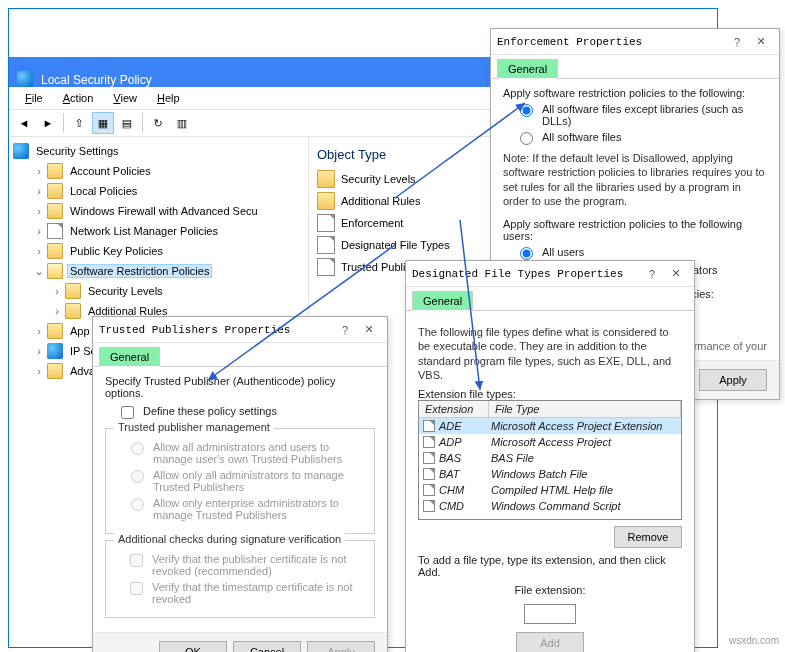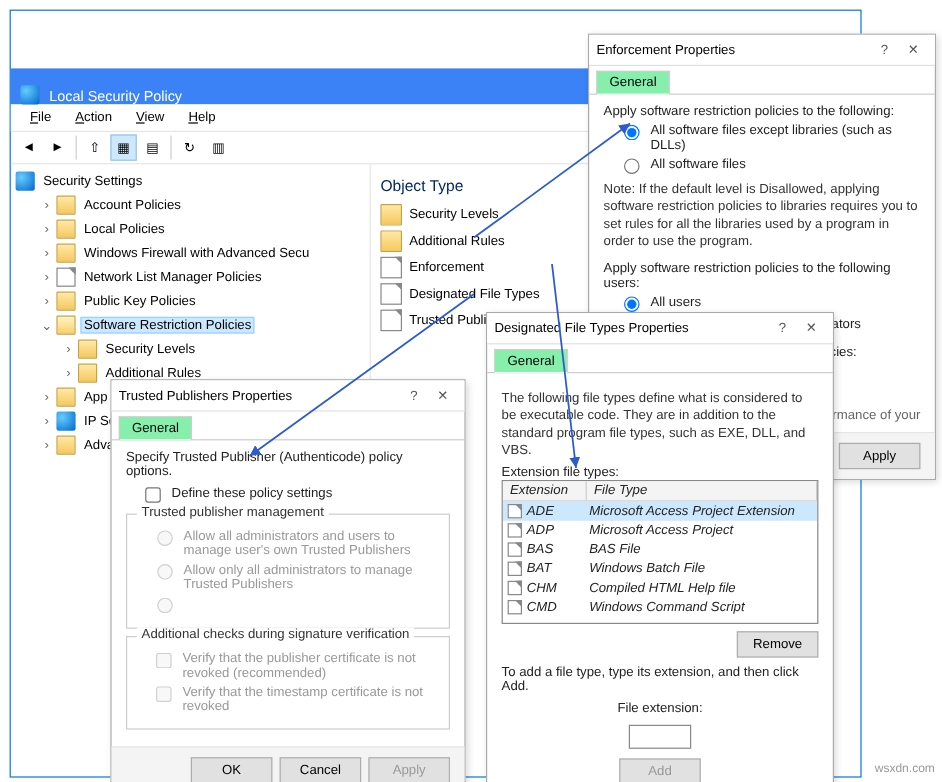--- a/index.html
+++ b/index.html
@@ -27,21 +27,21 @@
 .tree-row .lbl { padding: 1px 3px; }
 
 .list { flex: 1; padding: 4px 8px; }
 .list-header { font-size: 13px; color: #002a66; margin: 6px 0 6px 0; }
 .list-row { display: flex; align-items: center; height: 22px; }
 .list-row .ico { width: 18px; height: 18px; margin-right: 6px; }
 
 
 .dialog { position: absolute; background: #fff; border: 1px solid #aaa; box-shadow: 2px 2px 6px rgba(0,0,0,.15); }
 .dlg-title { height: 26px; display: flex; align-items: center; padding: 0 6px; border-bottom: 1px solid #e0e0e0; background: #fff; font-size: 12px; }
-.dlg-title .t { flex: 1; }
+.dlg-title .t { flex: 1; font-family: Liberation Mono, monospace; }
 .dlg-title .btn { width: 24px; text-align: center; color: #555; }
 .tabstrip { display: flex; padding: 4px 6px 0 6px; border-bottom: 1px solid #ccc; }
 .tab { border: 1px solid #ccc; border-bottom: 1px solid #fff; background: #86efac; padding: 3px 10px; margin-bottom: -1px; font-size: 11px; }
 .dlg-body { padding: 8px 12px; font-size: 11px; color: #222; }
 .grp { border: 1px solid #ccc; padding: 8px; margin: 6px 0; position: relative; }
 .grp-title { position: absolute; top: -8px; left: 8px; background: #fff; padding: 0 4px; color: #333; }
 .radio, .check { display: flex; align-items: flex-start; gap: 6px; margin: 4px 12px; }
 .radio input, .check input { margin-top: 1px; }
 .dlg-buttons { display: flex; justify-content: flex-end; gap: 6px; padding: 8px 12px; border-top: 1px solid #e5e5e5; background: #f4f4f4; }
 .btn-std { min-width: 68px; height: 22px; border: 1px solid #adadad; background: #e1e1e1; font-size: 11px; }
@@ -331,20 +331,21 @@
       <label class="radio">
           <input type="radio" disabled="" style="">
           <span style="color:#999">Allow all administrators and users to manage user's own Trusted Publishers</span>
         </label>
       <label class="radio">
           <input type="radio" disabled="" style="">
           <span style="color:#999">Allow only all administrators to manage Trusted Publishers</span>
         </label>
       <label class="radio">
           <input type="radio" disabled="" style="">
+          <span style="color:#999">Allow only enterprise administrators to manage Trusted Publishers</span>
         </label>
     </div>
     <div class="grp">
       <span class="grp-title">Additional checks during signature verification</span>
       <label class="check">
           <input type="checkbox" disabled="" style="">
           <span style="color:#999">Verify that the publisher certificate is not revoked (recommended)</span>
         </label>
       <label class="check">
           <input type="checkbox" disabled="" style="">

